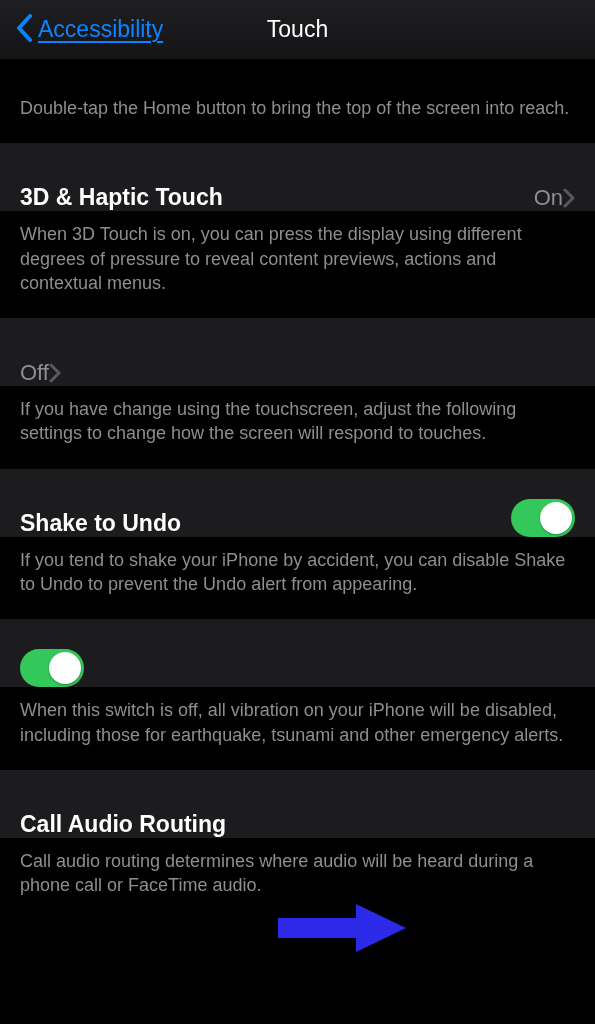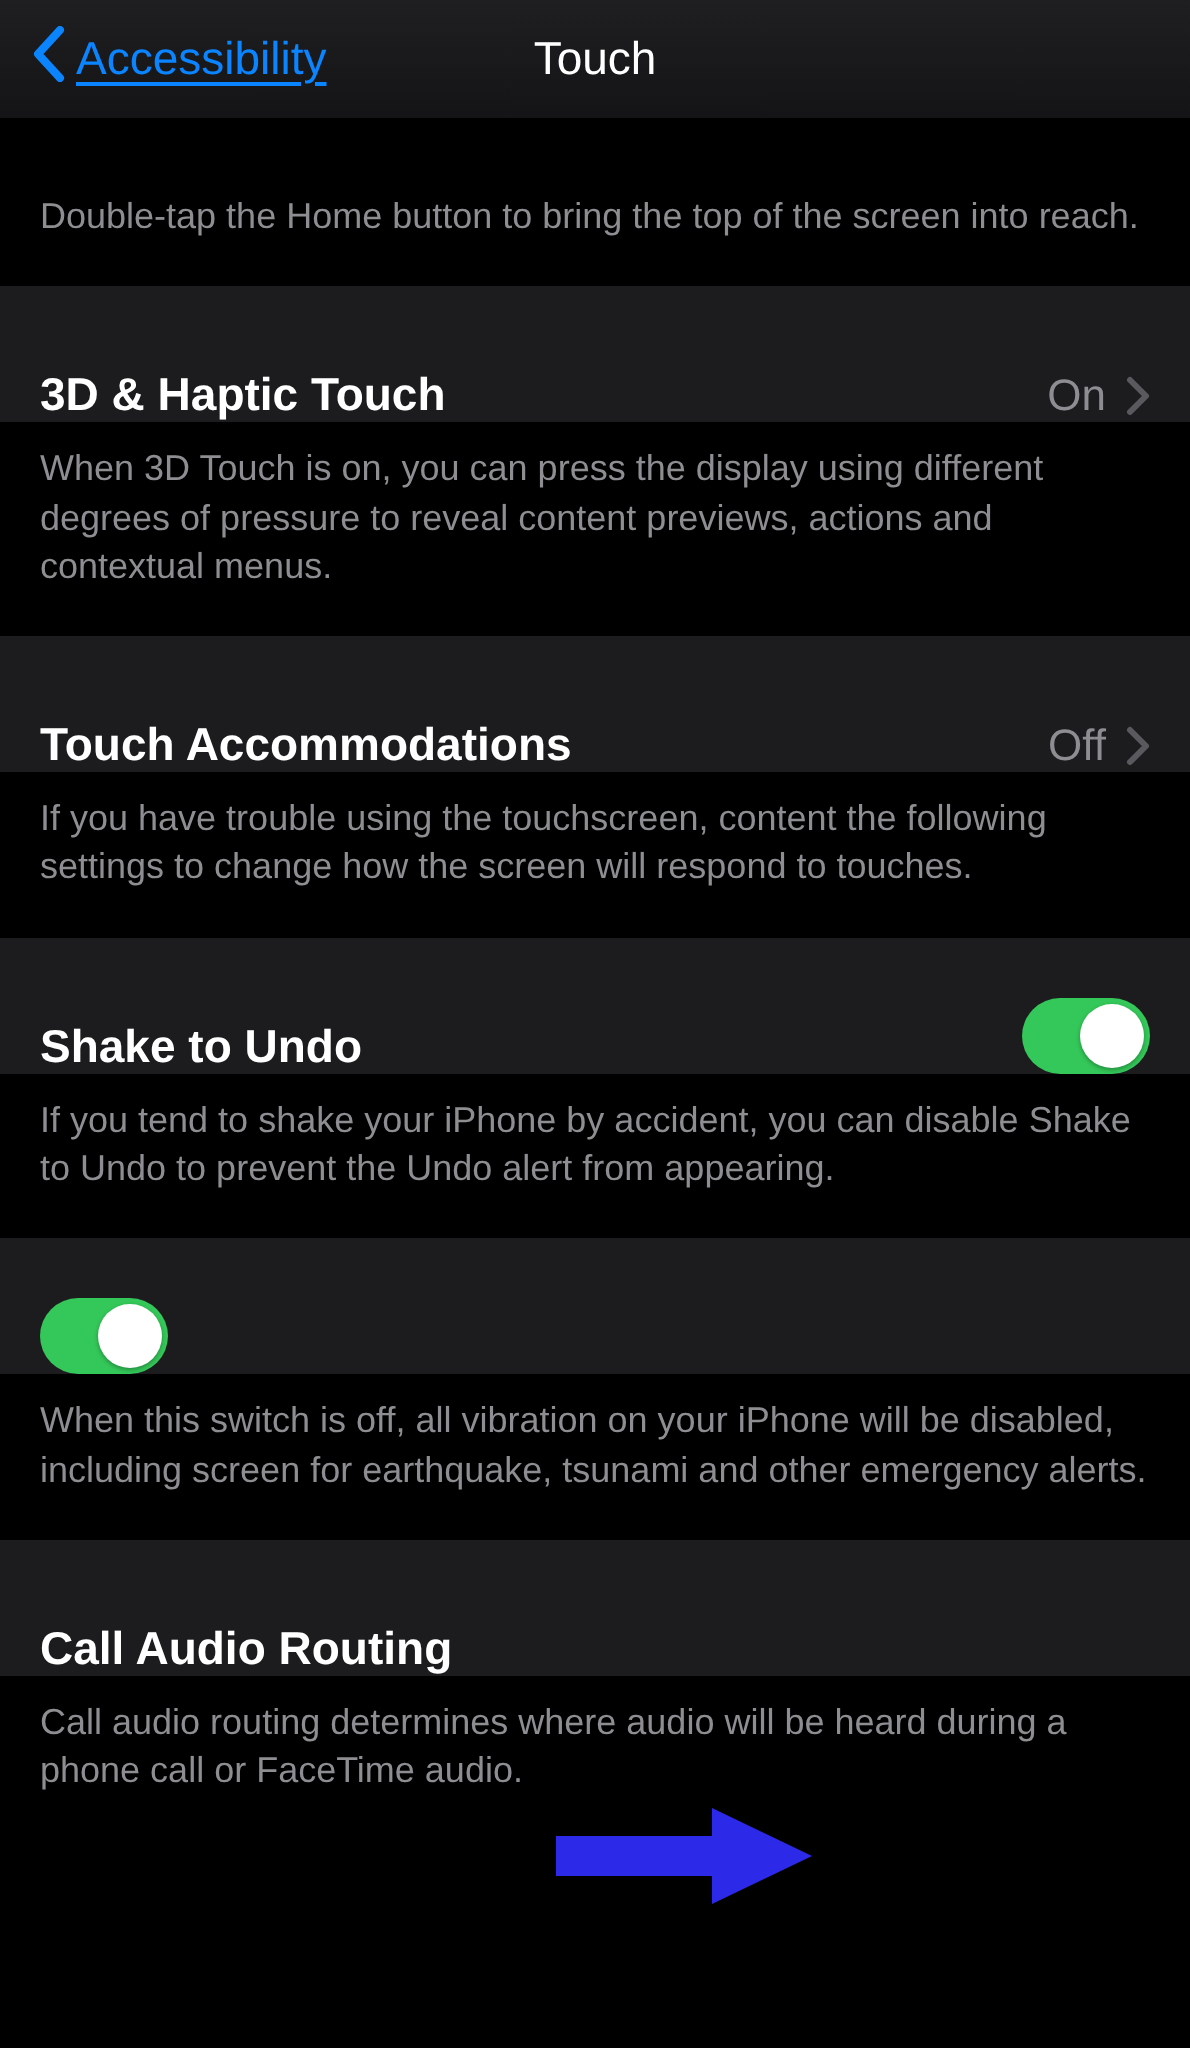--- a/index.html
+++ b/index.html
@@ -64,21 +64,21 @@
     border-bottom: 1px solid #000;
   }
   .row-label {
     font-size: 23px;
     font-weight: 600;
     color: #fff;
   }
   .row-right {
     display: flex;
     align-items: center;
-    gap: 10px;
+    gap: 0;
   }
   .row-value {
     font-size: 22px;
     color: #8d8d92;
   }
   .chevron svg { display: block; }
   .toggle {
     width: 64px;
     height: 38px;
     background: #34c759;
@@ -127,50 +127,49 @@
     <span class="chevron">
       <svg width="12" height="20" viewBox="0 0 12 20">
           <polyline points="2,2 10,10 2,18" fill="none" stroke="#5a5a5e" stroke-width="3" stroke-linecap="round" stroke-linejoin="round"></polyline>
         </svg>
     </span>
   </span>
 </div>
 <div class="section-footer">When 3D Touch is on, you can press the display using different degrees of pressure to reveal content previews, actions and contextual menus.</div>
 
 <div class="row">
-  <span class="row-label">Touch Accommodations</span>
   <span class="row-right">
     <span class="row-value">Off</span>
     <span class="chevron">
       <svg width="12" height="20" viewBox="0 0 12 20">
           <polyline points="2,2 10,10 2,18" fill="none" stroke="#5a5a5e" stroke-width="3" stroke-linecap="round" stroke-linejoin="round"></polyline>
         </svg>
     </span>
   </span>
 </div>
-<div class="section-footer">If you have trouble using the touchscreen, content the following settings to change how the screen will respond to touches.</div>
+<div class="section-footer">If you have change using the touchscreen, adjust the following settings to change how the screen will respond to touches.</div>
 
 <div class="row">
   <span class="row-label">Shake to Undo</span>
   <span class="row-right">
     <span class="toggle">
         <span class="knob"></span>
       </span>
   </span>
 </div>
 <div class="section-footer">If you tend to shake your iPhone by accident, you can disable Shake to Undo to prevent the Undo alert from appearing.</div>
 
 <div class="row">
   <span class="row-right">
     <span class="toggle">
         <span class="knob"></span>
       </span>
   </span>
 </div>
-<div class="section-footer">When this switch is off, all vibration on your iPhone will be disabled, including screen for earthquake, tsunami and other emergency alerts.</div>
+<div class="section-footer">When this switch is off, all vibration on your iPhone will be disabled, including those for earthquake, tsunami and other emergency alerts.</div>
 
 <div class="row">
   <span class="row-label">Call Audio Routing</span>
 </div>
 <div class="section-footer">Call audio routing determines where audio will be heard during a phone call or FaceTime audio.</div>
 
 <div class="arrow-annotation">
   <svg width="130" height="56" viewBox="0 0 130 56">
     <polygon points="0,18 78,18 78,4 128,28 78,52 78,38 0,38" fill="#2c2ae8"></polygon>
   </svg>

